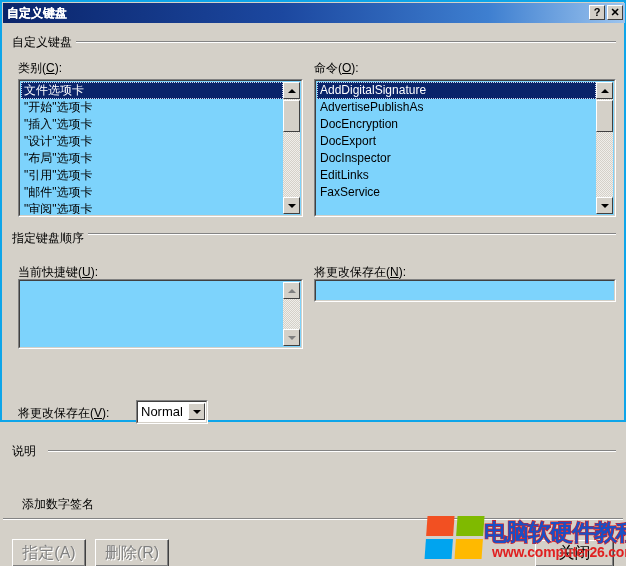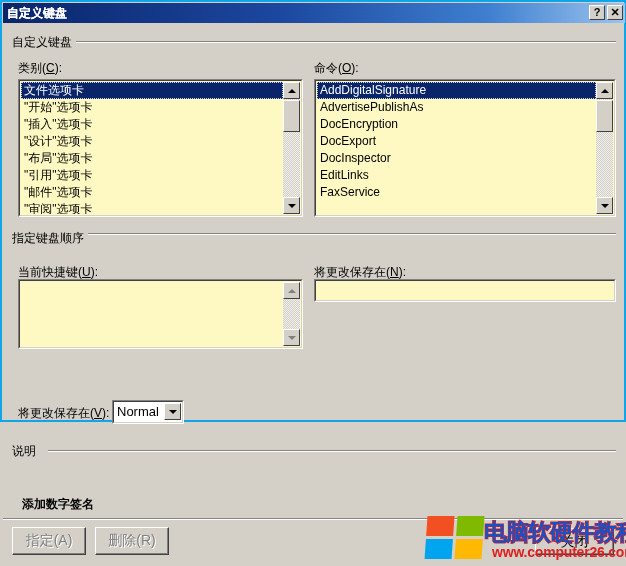--- a/index.html
+++ b/index.html
@@ -94,21 +94,21 @@
     position: absolute;
     font-size: 12px;
     color: #000;
     white-space: nowrap;
   }
   .label u { text-decoration: underline; }
 
   
   .sunken {
     position: absolute;
-    background: #fef9c3;
+    background: #7dd3fc;
     border-top: 1px solid #808080;
     border-left: 1px solid #808080;
     border-right: 1px solid #ffffff;
     border-bottom: 1px solid #ffffff;
     box-sizing: border-box;
   }
   .sunken::before {
     content: "";
     position: absolute;
     left: 0; top: 0; right: 0; bottom: 0;
@@ -199,20 +199,21 @@
 
   
   .combo {
     position: absolute;
     background: #fff;
     border-top: 1px solid #808080;
     border-left: 1px solid #808080;
     border-right: 1px solid #ffffff;
     border-bottom: 1px solid #ffffff;
     box-sizing: border-box;
+    margin-left: 24px;
   }
   .combo::before {
     content: "";
     position: absolute;
     left: 0; top: 0; right: 0; bottom: 0;
     border-top: 1px solid #404040;
     border-left: 1px solid #404040;
     border-right: 1px solid #d4d0c8;
     border-bottom: 1px solid #d4d0c8;
     pointer-events: none;
@@ -245,49 +246,49 @@
 
   
   .btn {
     position: absolute;
     background: #d4d0c8;
     border-top: 1px solid #ffffff;
     border-left: 1px solid #ffffff;
     border-right: 1px solid #404040;
     border-bottom: 1px solid #404040;
     box-sizing: border-box;
-    font-size: 14px;
+    font-size: 16px;
     font-family: "Liberation Sans", sans-serif;
     color: #000;
     text-align: center;
     cursor: default;
     display: flex;
     align-items: center;
     justify-content: center;
     padding: 0;
+    margin-top: 12px;
   }
   .btn::before {
     content: "";
     position: absolute;
     left: 0; top: 0; right: 0; bottom: 0;
     border-right: 1px solid #808080;
     border-bottom: 1px solid #808080;
     pointer-events: none;
   }
   .btn.disabled {
     color: #808080;
     text-shadow: 1px 1px 0 #ffffff;
   }
 
   .desc-text {
     position: absolute;
     font-size: 12px;
     color: #000;
     white-space: nowrap;
-    font-weight: bold;
   }
 
   
   .bottom-sep {
     position: absolute;
     left: 1px;
     right: 1px;
     height: 2px;
     border-top: 1px solid #848484;
     border-bottom: 1px solid #ffffff;

